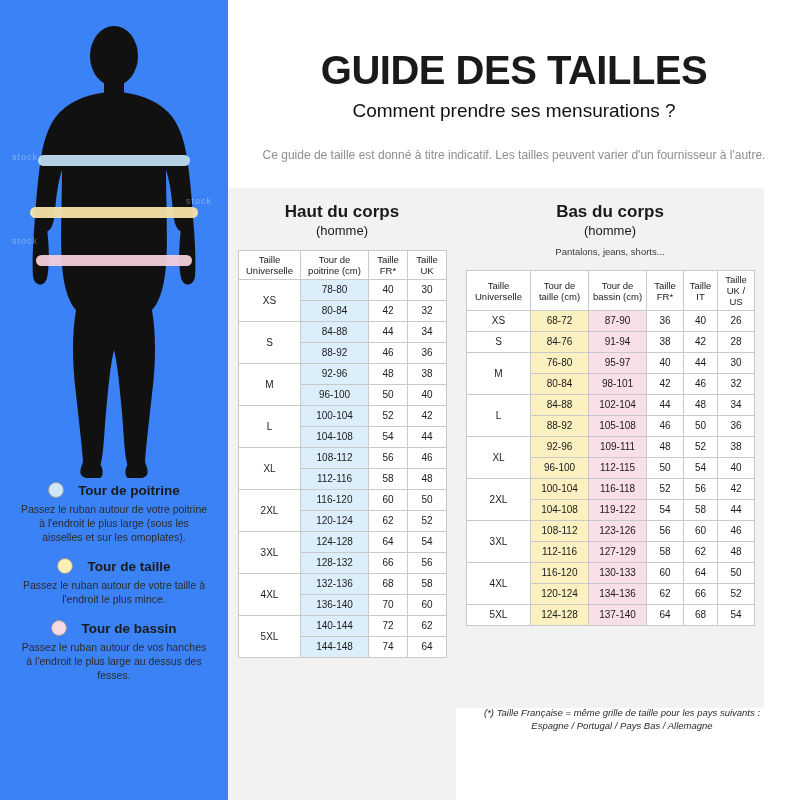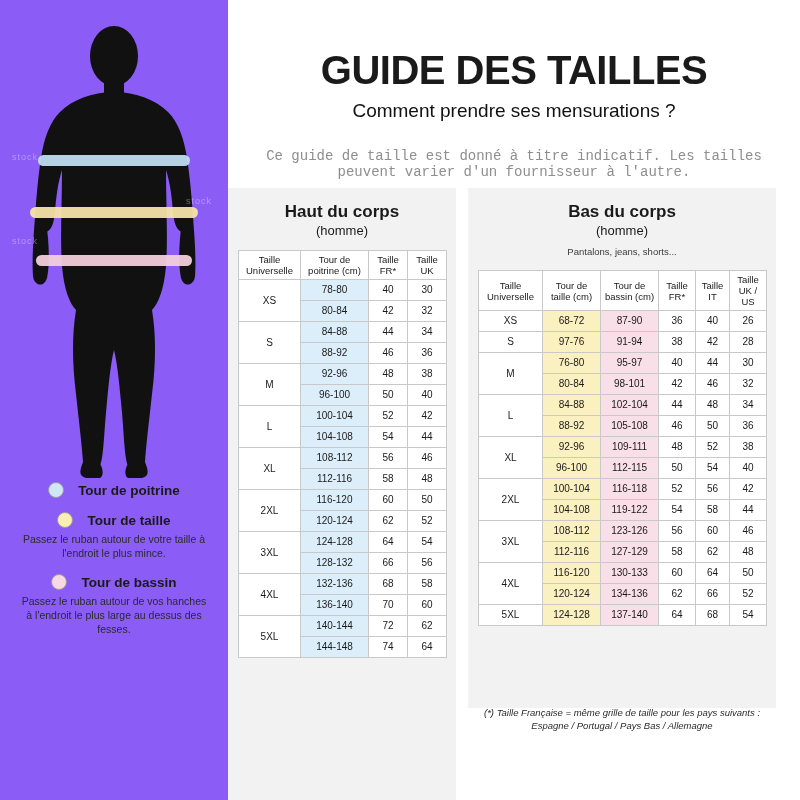--- a/index.html
+++ b/index.html
@@ -22,21 +22,21 @@
     background: #ffffff;
   }
 
   
   .left-panel {
     position: absolute;
     left: 0;
     top: 0;
     width: 228px;
     height: 800px;
-    background: #8b5cf6;
+    background: #3b82f6;
   }
   .figure-wrap {
     position: absolute;
     left: 0;
     top: 0;
     width: 228px;
     height: 500px;
   }
   .silhouette {
     position: absolute;
@@ -106,41 +106,40 @@
     line-height: 44px;
   }
   .subtitle {
     margin: 8px 0 0 0;
     font-size: 19px;
     color: #111;
     text-align: center;
   }
   .disclaimer {
     margin: 26px auto 1px auto;
-    font-size: 14px;
+    font-size: 12px;
     color: #8e8e8e;
     width: 540px;
-    font-family: Liberation Mono, monospace;
   }
 
   
   .section {
     position: absolute;
     top: 188px;
     background: #f2f2f2;
     box-sizing: border-box;
     padding: 14px 10px 0 10px;
   }
   .section-left {
     left: 228px;
     width: 228px;
     height: 612px;
   }
   .section-right {
-    left: 468px;
+    left: 456px;
     width: 308px;
     height: 520px;
   }
   .section-title {
     text-align: center;
     font-size: 17px;
     font-weight: bold;
   }
   .section-sub {
     text-align: center;
@@ -271,20 +270,21 @@
       <div class="wm" style="left:12px; top:236px;">stock</div>
       <div class="wm" style="left:186px; top:196px;">stock</div>
     </div>
 
     <div class="legend">
       <div class="legend-block">
         <div class="legend-title">
           <span class="dot dot-chest"></span>
           <span>Tour de poitrine</span>
         </div>
+        <div class="legend-text">Passez le ruban autour de votre poitrine à l'endroit le plus large (sous les aisselles et sur les omoplates).</div>
       </div>
       <div class="legend-block">
         <div class="legend-title">
           <span class="dot dot-waist"></span>
           <span>Tour de taille</span>
         </div>
         <div class="legend-text">Passez le ruban autour de votre taille à l'endroit le plus mince.</div>
       </div>
       <div class="legend-block">
         <div class="legend-title">
@@ -451,21 +451,21 @@
           <tr>
             <td rowspan="1">XS</td>
             <td class="cell-waist">68-72</td>
             <td class="cell-hip">87-90</td>
             <td>36</td>
             <td>40</td>
             <td>26</td>
           </tr>
           <tr>
             <td rowspan="1">S</td>
-            <td class="cell-waist">97-76</td>
+            <td class="cell-waist">84-76</td>
             <td class="cell-hip">91-94</td>
             <td>38</td>
             <td>42</td>
             <td>28</td>
           </tr>
           <tr>
             <td rowspan="2">M</td>
             <td class="cell-waist">76-80</td>
             <td class="cell-hip">95-97</td>
             <td>40</td>

